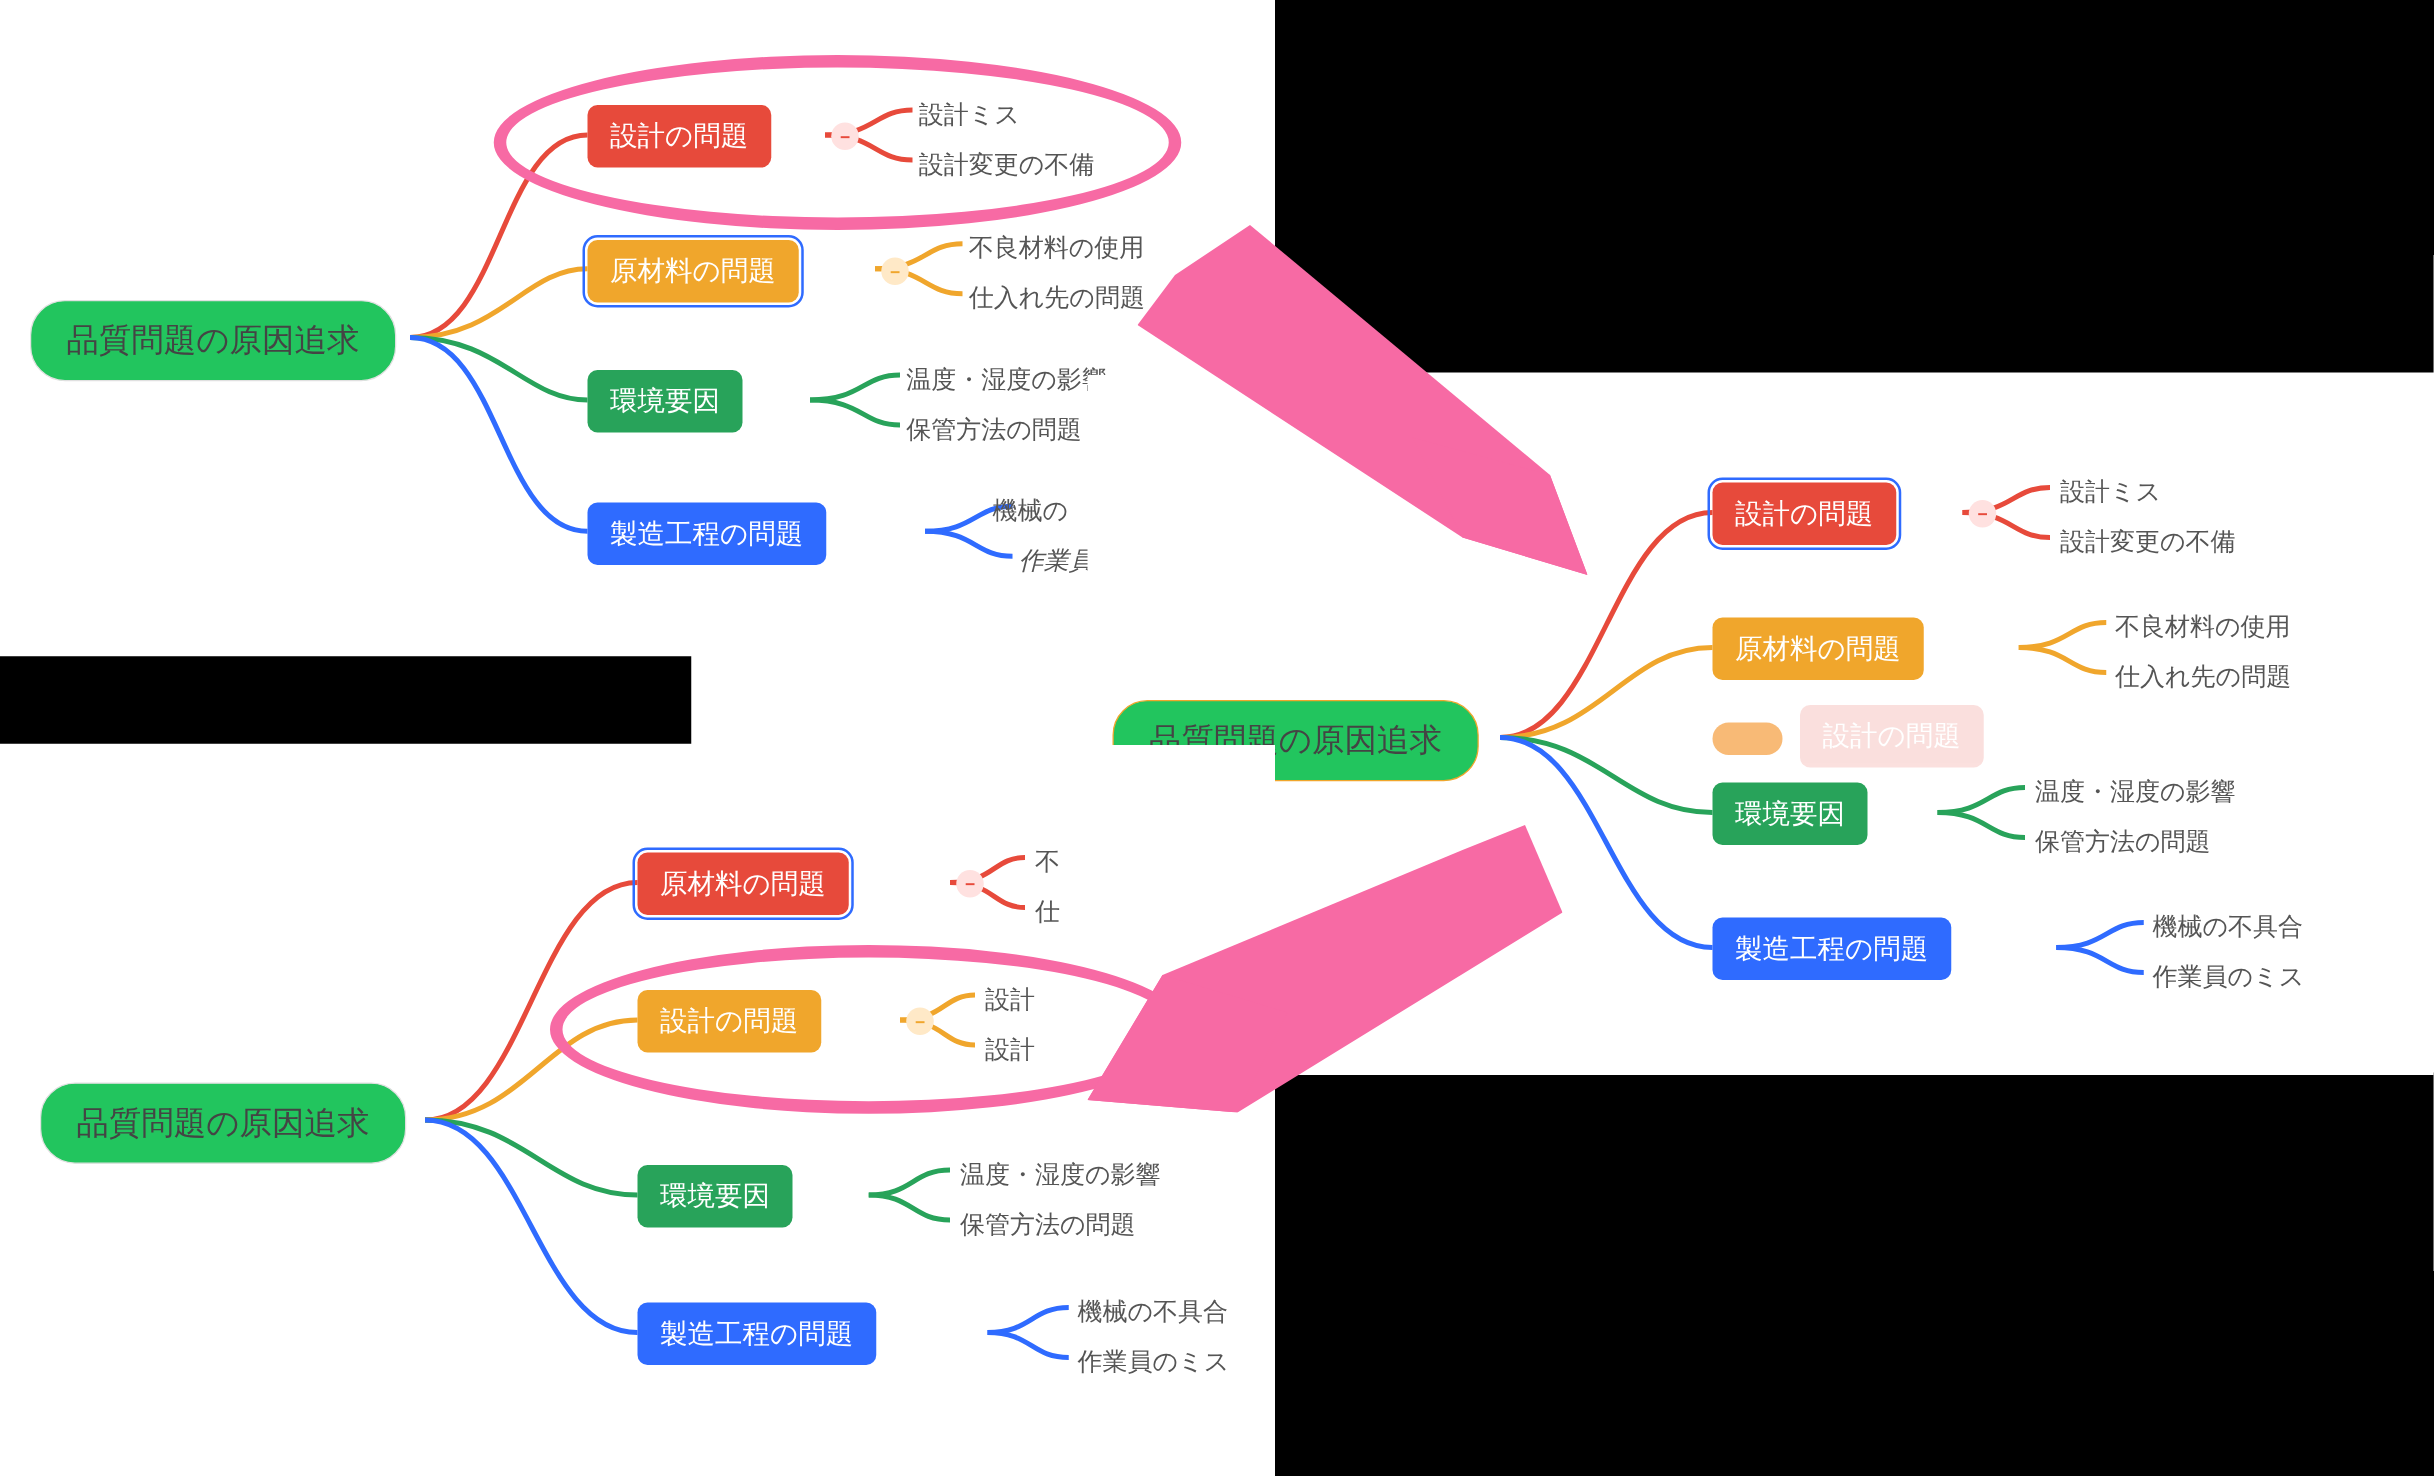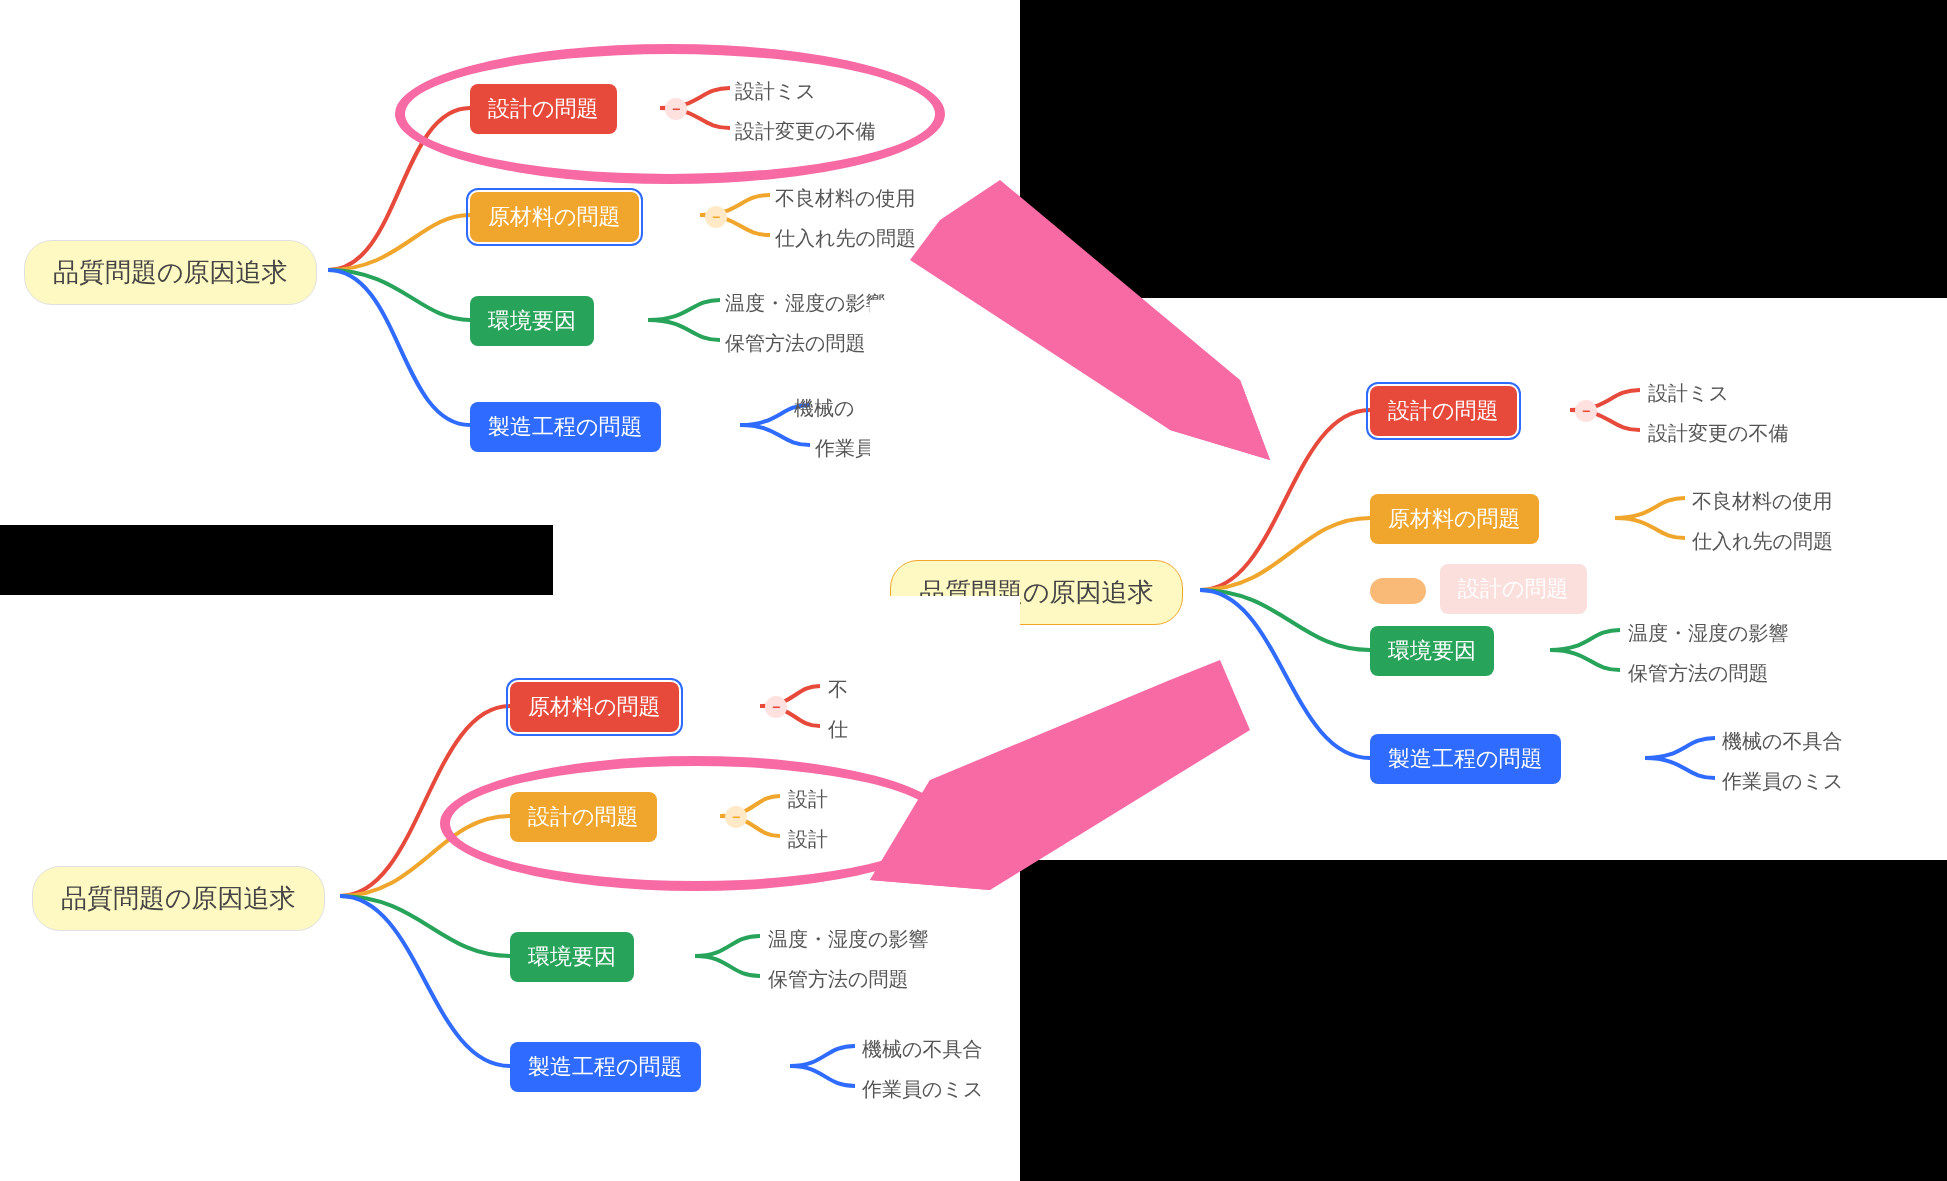--- a/index.html
+++ b/index.html
@@ -15,21 +15,21 @@
 
   .black-box { position: absolute; background: #000; }
 
   .panel { position: absolute; background: #fff; }
 
   .root-node {
     position: absolute;
     padding: 14px 28px;
     border: 1px solid #e0e0e0;
     border-radius: 28px;
-    background: #fef9c3;
+    background: #22c55e;
     color: #444;
     font-size: 26px;
     white-space: nowrap;
   }
 
   .branch-node {
     position: absolute;
     padding: 10px 18px;
     border-radius: 8px;
     color: #fff;
@@ -124,21 +124,21 @@
     <div class="toggle" style="left:705px; top:206px; background:#ffe9c7; color:#f0a62c;">−</div>
     <div class="leaf-text" style="left:775px; top:185px;">不良材料の使用</div>
     <div class="leaf-text" style="left:775px; top:225px;">仕入れ先の問題</div>
 
     <div class="branch-node" style="left:470px; top:296px; background:#28a35a;">環境要因</div>
     <div class="leaf-text" style="left:725px; top:290px;">温度・湿度の影響</div>
     <div class="leaf-text" style="left:725px; top:330px;">保管方法の問題</div>
 
     <div class="branch-node" style="left:470px; top:402px; background:#2f6bff;">製造工程の問題</div>
     <div class="leaf-text" style="left:794px; top:395px;">機械の</div>
-    <div class="leaf-text" style="left:815px; top:435px;">作業員</div>
+    <div class="leaf-text" style="left:815px; top:435px;font-style:italic;">作業員</div>
 
     <div class="annot-ellipse" style="left:395px; top:44px; width:530px; height:120px;"></div>
   </div>
 
   <div class="panel" style="left:870px; top:300px; width:1077px; height:560px;">
     <svg class="connectors" width="1077" height="560">
       <path class="conn" d="M330 290 C410 290, 420 110, 500 110" stroke="#e74a3b"></path>
       <path class="conn" d="M330 290 C410 290, 430 218, 500 218" stroke="#f0a62c"></path>
       <path class="conn" d="M330 290 C410 290, 430 350, 500 350" stroke="#28a35a"></path>
       <path class="conn" d="M330 290 C410 290, 420 458, 500 458" stroke="#2f6bff"></path>

